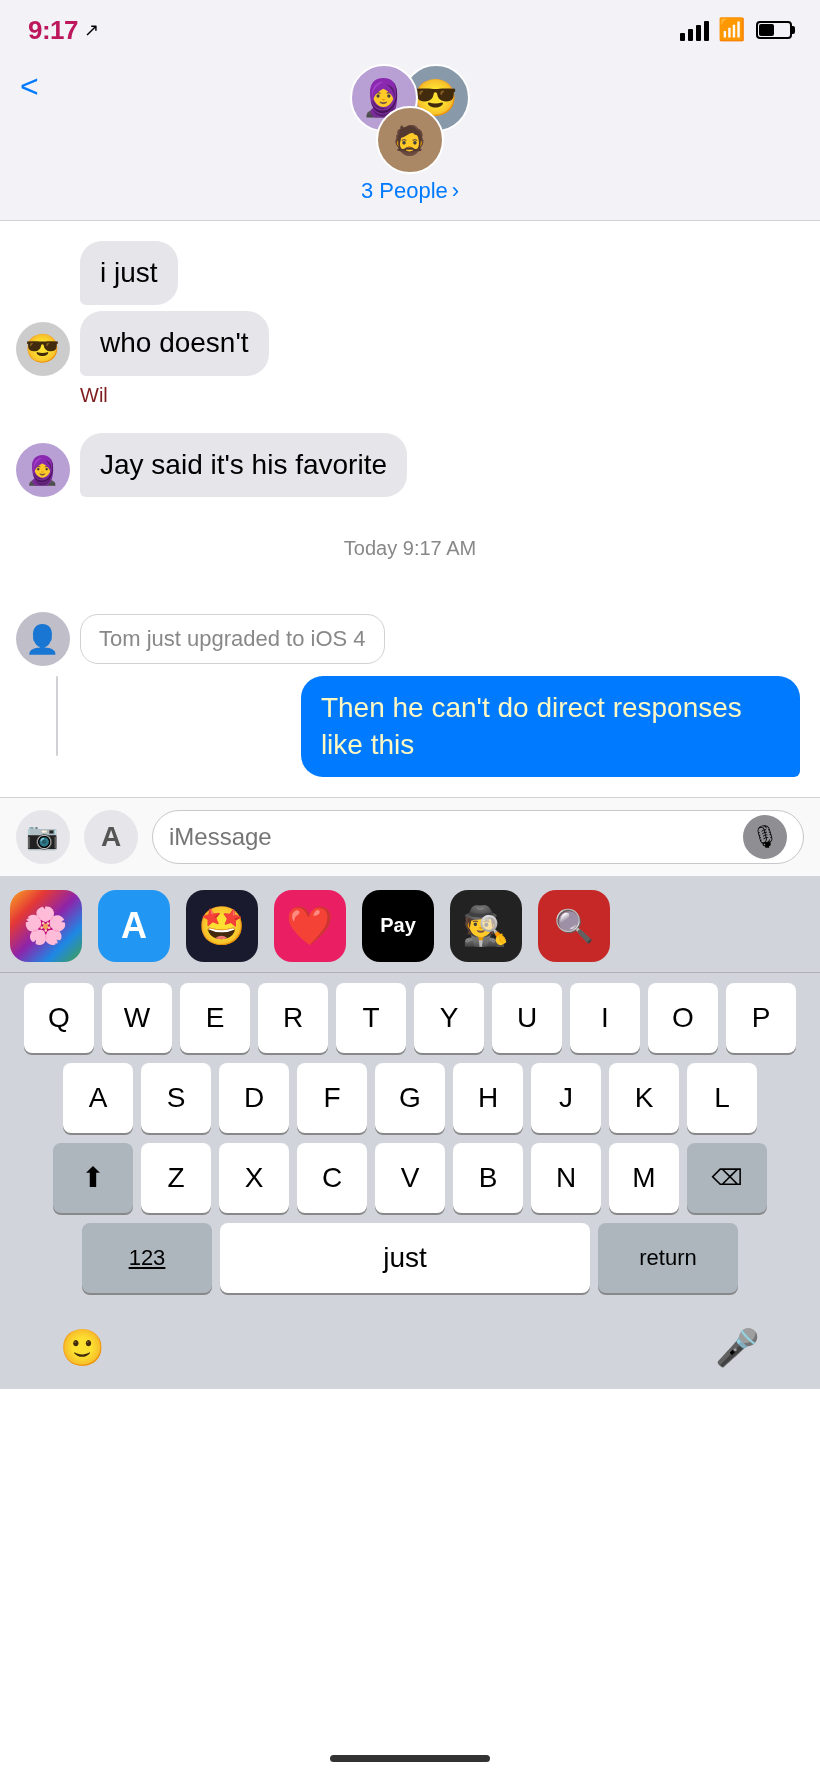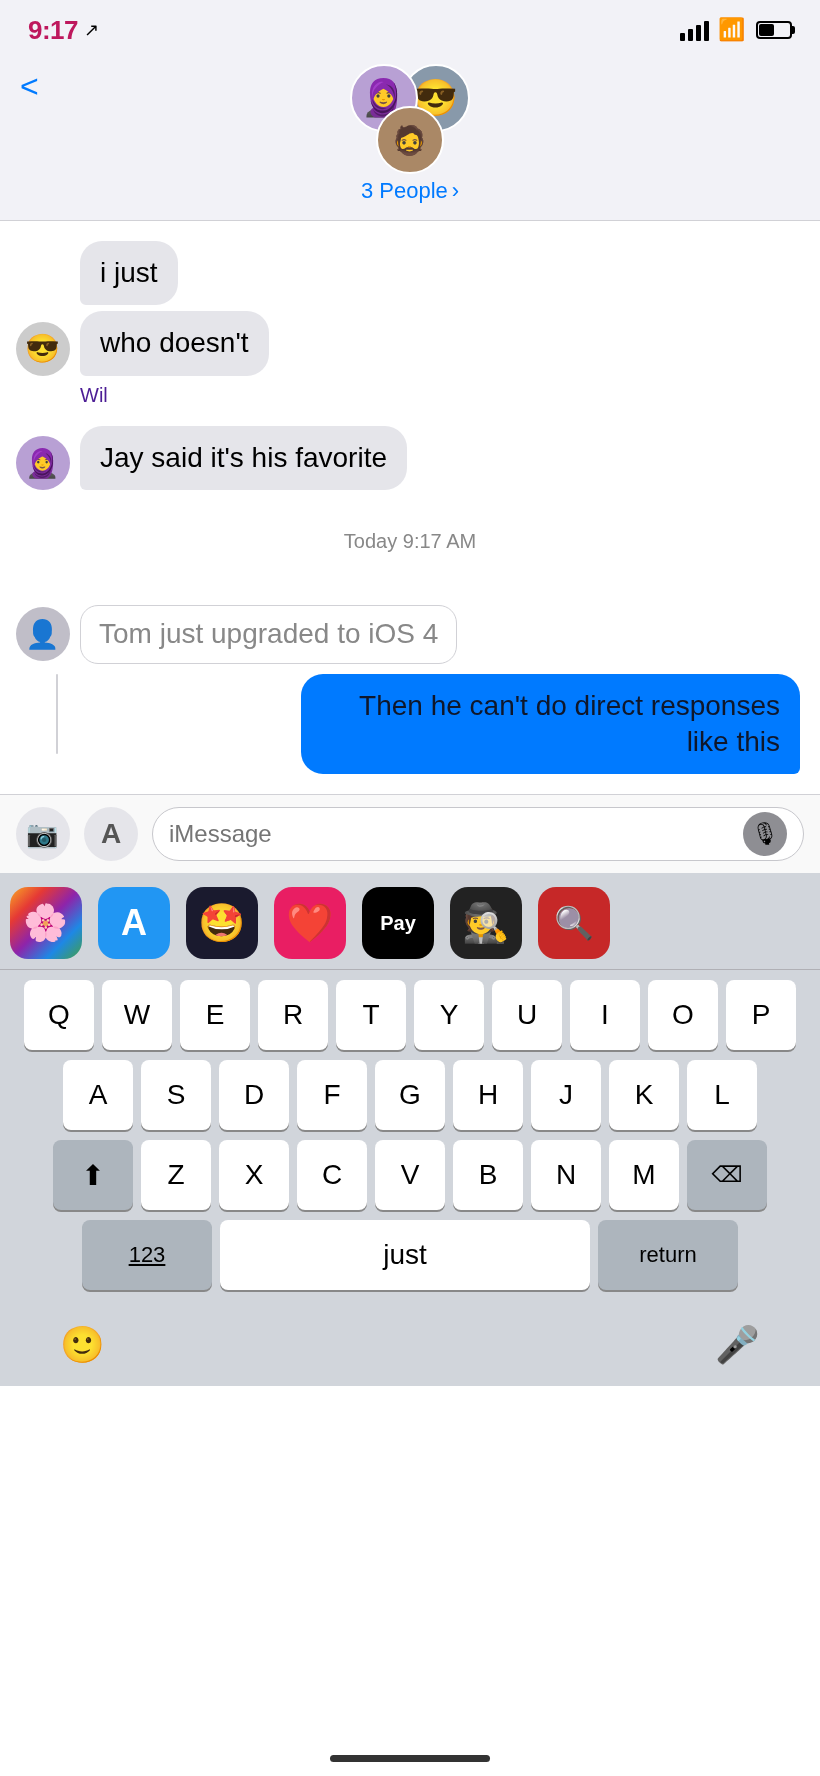--- a/index.html
+++ b/index.html
@@ -185,38 +185,37 @@
       font-size: 28px;
       line-height: 1.3;
     }
     .bubble.incoming-bubble {
       background: #e5e5ea;
       color: #000;
       border-bottom-left-radius: 6px;
     }
     .bubble.outgoing-bubble {
       background: #007aff;
-      color: #0f172a;
+      color: #fef9c3;
       border-bottom-right-radius: 6px;
-      text-align: right;
     }
     .bubble.system-bubble {
       background: transparent;
       border: 1px solid #d1d1d6;
       color: #888;
-      font-size: 28px;
+      font-size: 22px;
       border-radius: 18px;
       padding: 10px 18px;
     }
 
     .sender-name {
       font-size: 20px;
-      color: #4c1d95;
+      color: #7f1d1d;
       margin-left: 64px;
-      margin-bottom: 13px;
+      margin-bottom: 20px;
       margin-top: 2px;
     }
 
     .timestamp {
       text-align: center;
       color: #888;
       font-size: 20px;
       margin: 34px 0;
     }
 

